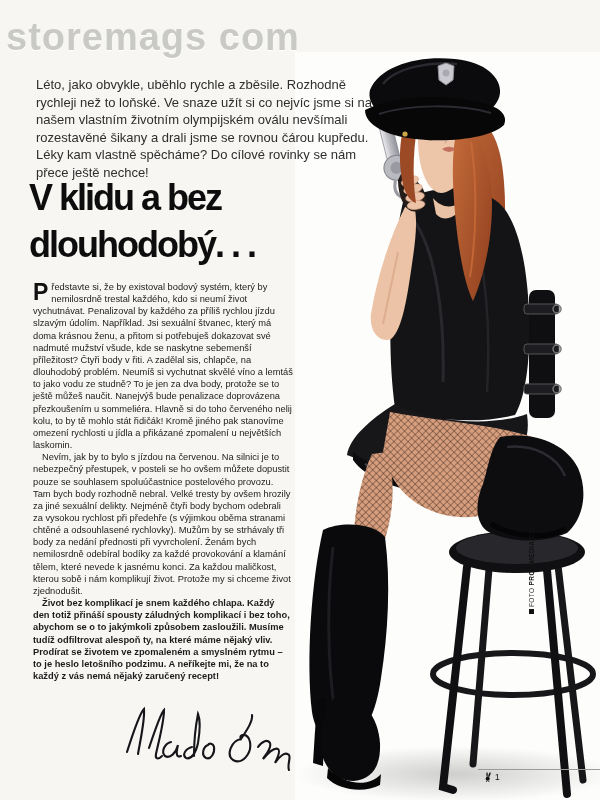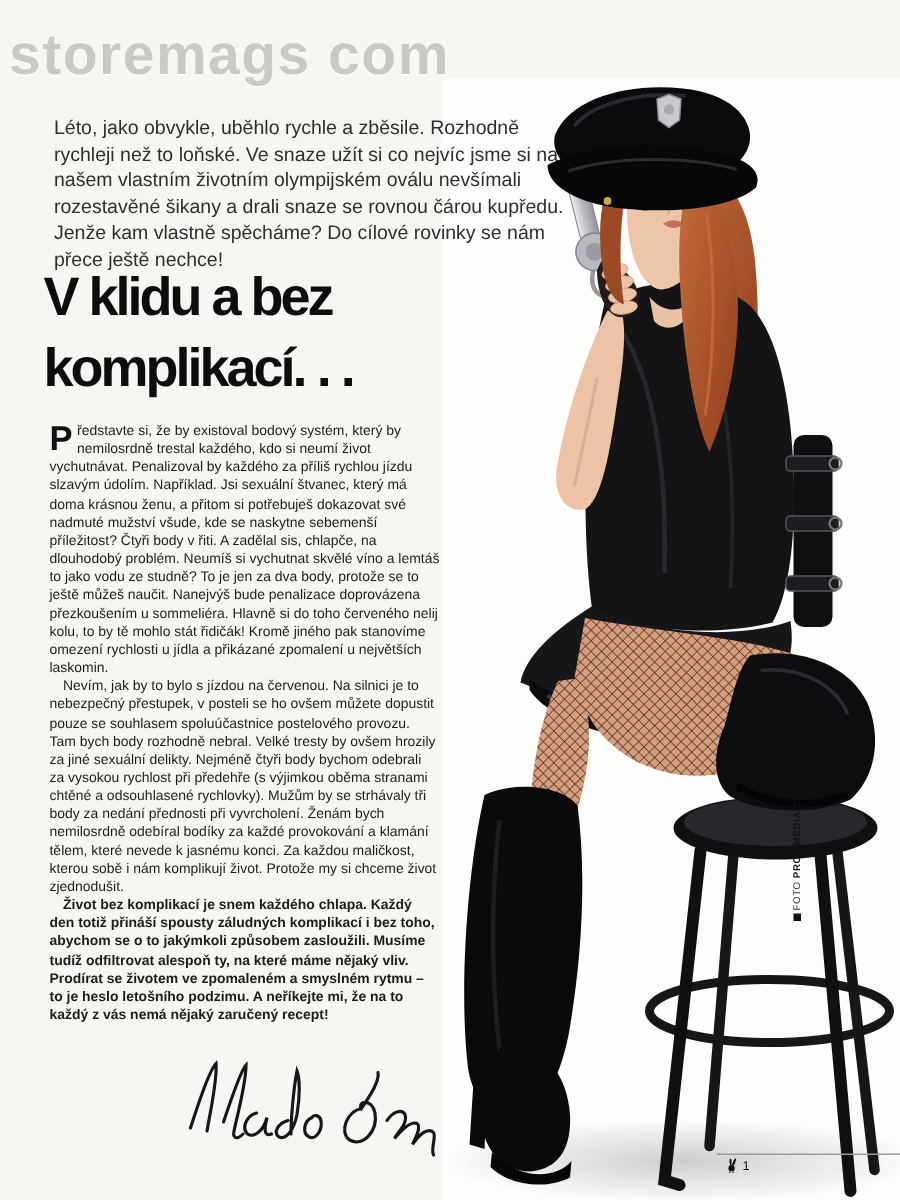--- a/index.html
+++ b/index.html
@@ -217,25 +217,25 @@
       </g>
     </svg>
 
     <div class="photo-credit">
       <span class="sq"></span>
       <span>FOTO</span>
       <b>PROFIMEDIA.CZ</b>
     </div>
   </div>
 
-  <p class="intro">Léto, jako obvykle, uběhlo rychle a zběsile. Rozhodně rychleji než to loňské. Ve snaze užít si co nejvíc jsme si na našem vlastním životním olympijském oválu nevšímali rozestavěné šikany a drali snaze se rovnou čárou kupředu. Jenže kam vlastně spěcháme? Do cílové rovinky se nám přece ještě nechce!</p>
+  <p class="intro">Léto, jako obvykle, uběhlo rychle a zběsile. Rozhodně rychleji než to loňské. Ve snaze užít si co nejvíc jsme si na našem vlastním životním olympijském oválu nevšímali rozestavěné šikany a drali jsme se rovnou čárou kupředu. Léky kam vlastně spěcháme? Do cílové rovinky se nám přece ještě nechce!</p>
 
   <div class="headline">
     <div>V klidu a bez</div>
-    <div>komplikací. . .</div>
+    <div>dlouhodobý. . .</div>
   </div>
 
   <div class="article">
     <p><span class="dropcap">P</span><span>ředstavte si, že by existoval bodový systém, který by nemilosrdně trestal každého, kdo si neumí život vychutnávat. Penalizoval by každého za příliš rychlou jízdu slzavým údolím. Například. Jsi sexuální štvanec, který má doma krásnou ženu, a přitom si potřebuješ dokazovat své nadmuté mužství všude, kde se naskytne sebemenší příležitost? Čtyři body v řiti. A zadělal sis, chlapče, na dlouhodobý problém. Neumíš si vychutnat skvělé víno a lemtáš to jako vodu ze studně? To je jen za dva body, protože se to ještě můžeš naučit. Nanejvýš bude penalizace doprovázena přezkoušením u sommeliéra. Hlavně si do toho červeného nelij kolu, to by tě mohlo stát řidičák! Kromě jiného pak stanovíme omezení rychlosti u jídla a přikázané zpomalení u největších laskomin.</span></p>
     <p class="indent">Nevím, jak by to bylo s jízdou na červenou. Na silnici je to nebezpečný přestupek, v posteli se ho ovšem můžete dopustit pouze se souhlasem spoluúčastnice postelového provozu. Tam bych body rozhodně nebral. Velké tresty by ovšem hrozily za jiné sexuální delikty. Nejméně čtyři body bychom odebrali za vysokou rychlost při předehře (s výjimkou oběma stranami chtěné a odsouhlasené rychlovky). Mužům by se strhávaly tři body za nedání přednosti při vyvrcholení. Ženám bych nemilosrdně odebíral bodíky za každé provokování a klamání tělem, které nevede k jasnému konci. Za každou maličkost, kterou sobě i nám komplikují život. Protože my si chceme život zjednodušit.</p>
     <p class="indent bold">Život bez komplikací je snem každého chlapa. Každý den totiž přináší spousty záludných komplikací i bez toho, abychom se o to jakýmkoli způsobem zasloužili. Musíme tudíž odfiltrovat alespoň ty, na které máme nějaký vliv. Prodírat se životem ve zpomaleném a smyslném rytmu – to je heslo letošního podzimu. A neříkejte mi, že na to každý z vás nemá nějaký zaručený recept!</p>
   </div>
 
   <div class="signature">
     <svg width="205" height="75" viewBox="0 0 205 75" fill="none" stroke="#15151a" stroke-width="2.1" stroke-linecap="round">

